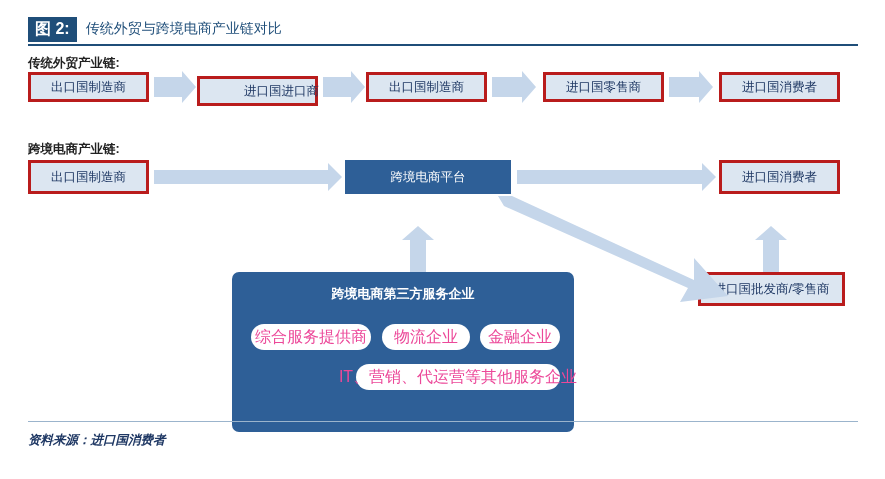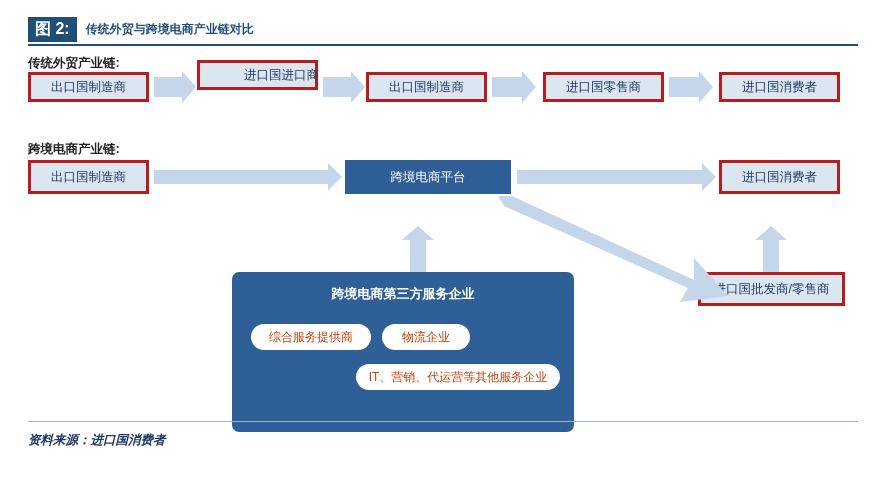--- a/index.html
+++ b/index.html
@@ -21,22 +21,22 @@
     display:inline-block;
     background:#1f4e79;
     color:#ffffff;
     font-size:16px;font-weight:bold;
     padding:3px 7px 4px 7px;
     line-height:18px;
     letter-spacing:0px;
   }
   .header-title{
     color:#1f4e79;
-    font-size:12px;
-    font-weight:bold;
+    font-size:14px;
+    font-weight:normal;
     margin-left:9px;
     white-space:nowrap;
   }
   .rule-top{
     position:absolute;left:28px;top:44px;width:830px;height:2px;background:#1f4e79;
   }
   .rule-bottom{
     position:absolute;left:28px;top:421px;width:830px;height:1px;background:#9bb4cc;
   }
   .source{
@@ -67,21 +67,21 @@
     white-space:nowrap;
   }
   .node.dark{
     background:#2e5f97;
     border:1px solid #2e5f97;
     color:#ffffff;
   }
 
   
   #n-r1-0{left:28px;top:72px;width:121px;height:30px;}
-  #n-r1-1{left:197px;top:60px;width:121px;height:30px;padding-left:48px;}
+  #n-r1-1{left:197px;top:76px;width:121px;height:30px;padding-left:48px;}
   #n-r1-2{left:366px;top:72px;width:121px;height:30px;}
   #n-r1-3{left:543px;top:72px;width:121px;height:30px;}
   #n-r1-4{left:719px;top:72px;width:121px;height:30px;}
 
   
   #n-r2-0{left:28px;top:160px;width:121px;height:34px;}
   #n-platform{left:345px;top:160px;width:166px;height:34px;}
   #n-consumer2{left:719px;top:160px;width:121px;height:34px;}
   #n-wholesale{left:698px;top:272px;width:147px;height:34px;}
 
@@ -154,22 +154,22 @@
     background:#2e5f97;border-radius:7px;
   }
   #service-title{
     position:absolute;left:0;top:13px;width:342px;
     text-align:center;color:#ffffff;font-size:13px;font-weight:bold;
   }
   .pill{
     position:absolute;
     background:#ffffff;
     border-radius:13px;
-    color:#c2410c;
-    font-size:12px;
+    color:#ec4899;
+    font-size:16px;
     display:flex;align-items:center;justify-content:center;
     white-space:nowrap;
     height:26px;
     box-sizing:border-box;
     text-align:center;
   }
   #p0{left:19px;top:52px;width:120px;}
   #p1{left:150px;top:52px;width:88px;}
   #p2{left:248px;top:52px;width:80px;}
   #p3{left:19px;top:92px;width:94px;}
@@ -213,19 +213,20 @@
   <div class="arrow-up" id="a-up-wholesale"></div>
 
   <svg id="a-diag" viewBox="0 0 230 106">
     <polygon points="0,0 14,0 196,84 196,62 230,100 182,106 190,92 6,10" fill="#c5d6ea"></polygon>
   </svg>
 
   <div id="service-panel">
     <div id="service-title">跨境电商第三方服务企业</div>
     <div class="pill" id="p0">综合服务提供商</div>
     <div class="pill" id="p1">物流企业</div>
+    <div class="pill" id="p2">金融企业</div>
     <div class="pill" id="p4">IT、营销、代运营等其他服务企业</div>
   </div>
 
   <div class="rule-bottom"></div>
   <div class="source">资料来源：进口国消费者</div>
 
 </div>
 
 </body></html>

